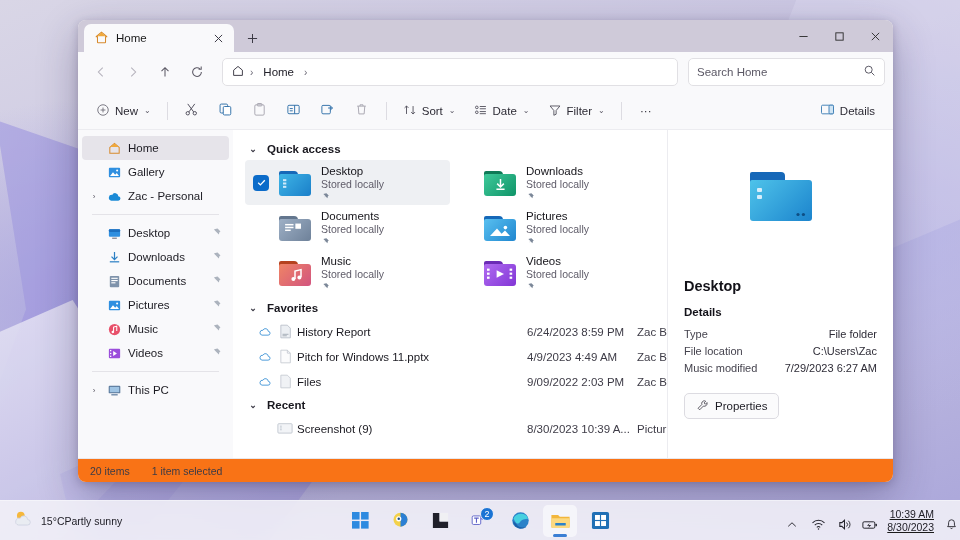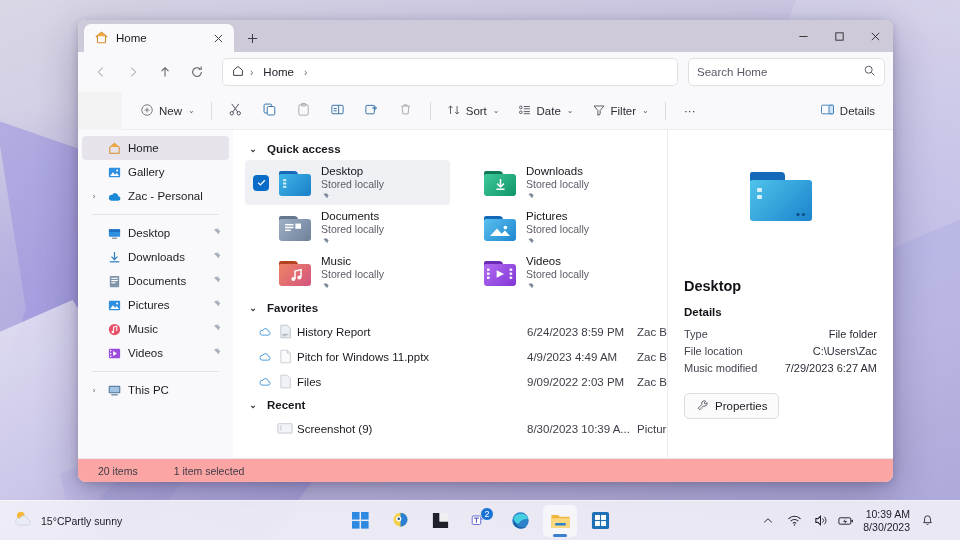--- a/index.html
+++ b/index.html
@@ -95,21 +95,21 @@
   .searchbox {
     width: 197px; height: 28px; background: #ffffff; border: 1px solid #e1e0e4;
     border-radius: 5px; display: flex; align-items: center; padding: 0 8px;
     justify-content: space-between;
   }
   .searchbox .ph { font-size: 11.5px; color: #5b5865; }
 
   
   .cmdbar {
     height: 38px; background: #f9f9fb; display: flex; align-items: center;
-    padding: 0 10px; gap: 2px; border-bottom: 1px solid #ececf0; flex: 0 0 38px; margin-left: 44px;
+    padding: 0 10px; gap: 2px; border-bottom: 1px solid #ececf0; flex: 0 0 38px;
   }
   .cmd {
     height: 28px; border-radius: 5px; display: flex; align-items: center;
     gap: 5px; padding: 0 8px; color: #2d2b35; font-size: 11.5px;
   }
   .cmd.icon-only { width: 32px; justify-content: center; padding: 0; }
   .cmd .chev { font-size: 8px; color: #5b5865; margin-left: 1px; }
   .cmd-sep { width: 1px; height: 18px; background: #dddce2; margin: 0 6px; }
   .spacer { flex: 1; }
 
@@ -179,22 +179,22 @@
   .det-row { display: flex; justify-content: space-between; font-size: 11px; color: #45434e; line-height: 17px; }
   .det-row .v { color: #2e2c37; }
   .props-btn {
     margin-top: 16px; height: 26px; border: 1px solid #dcdbe1; border-radius: 5px;
     background: #fbfbfc; display: inline-flex; align-items: center; gap: 6px;
     padding: 0 11px; font-size: 11.5px; color: #1d1c24;
   }
 
   
   .statusbar {
-    height: 24px; background: #fca5a5; border-top: 1px solid #e8e7ec;
-    display: flex; align-items: center; gap: 36px; padding: 0 20px;
+    height: 24px; background: #f97316; border-top: 1px solid #e8e7ec;
+    display: flex; align-items: center; gap: 22px; padding: 0 12px;
     font-size: 10.5px; color: #3d3b46; flex: 0 0 24px;
   }
 
   
   #taskbar {
     position: absolute; left: 0; bottom: 0; width: 960px; height: 40px;
     background: rgba(243,242,248,.86); backdrop-filter: blur(18px);
     display: flex; align-items: center; border-top: 1px solid rgba(255,255,255,.4);
   }
   .weather {
@@ -228,21 +228,21 @@
     content: ""; position: absolute; bottom: 0px; left: 50%; transform: translateX(-50%);
     width: 14px; height: 3px; border-radius: 2px; background: #3b7fd4;
   }
   .taskicon.active { background: rgba(255,255,255,.55); }
   .badge {
     position: absolute; right: 3px; top: 2px; min-width: 14px; height: 14px;
     border-radius: 7px; background: #1a73d4; color: #fff; font-size: 9px;
     display: flex; align-items: center; justify-content: center; padding: 0 3px;
     border: 1.5px solid #f1f0f6;
   }
-  .tray { margin-left: auto; display: flex; align-items: center; gap: 8px; padding-right: 24px; }
+  .tray { margin-left: auto; display: flex; align-items: flex-end; gap: 8px; padding-right: 0; text-decoration: underline; }
   .tray-ico { width: 18px; height: 18px; display: flex; align-items: center; justify-content: center; color: #25242c; }
   .clock { display: flex; flex-direction: column; align-items: flex-end; line-height: 13px; font-size: 10.5px; color: #1d1c24; }
 
   
   .fldr { position: absolute; inset: 0; }
   .fldr .back {
     position: absolute; left: 0; top: 2px; width: 58%; height: 24%;
     border-radius: 2px 4px 0 0;
   }
   .fldr .front {

